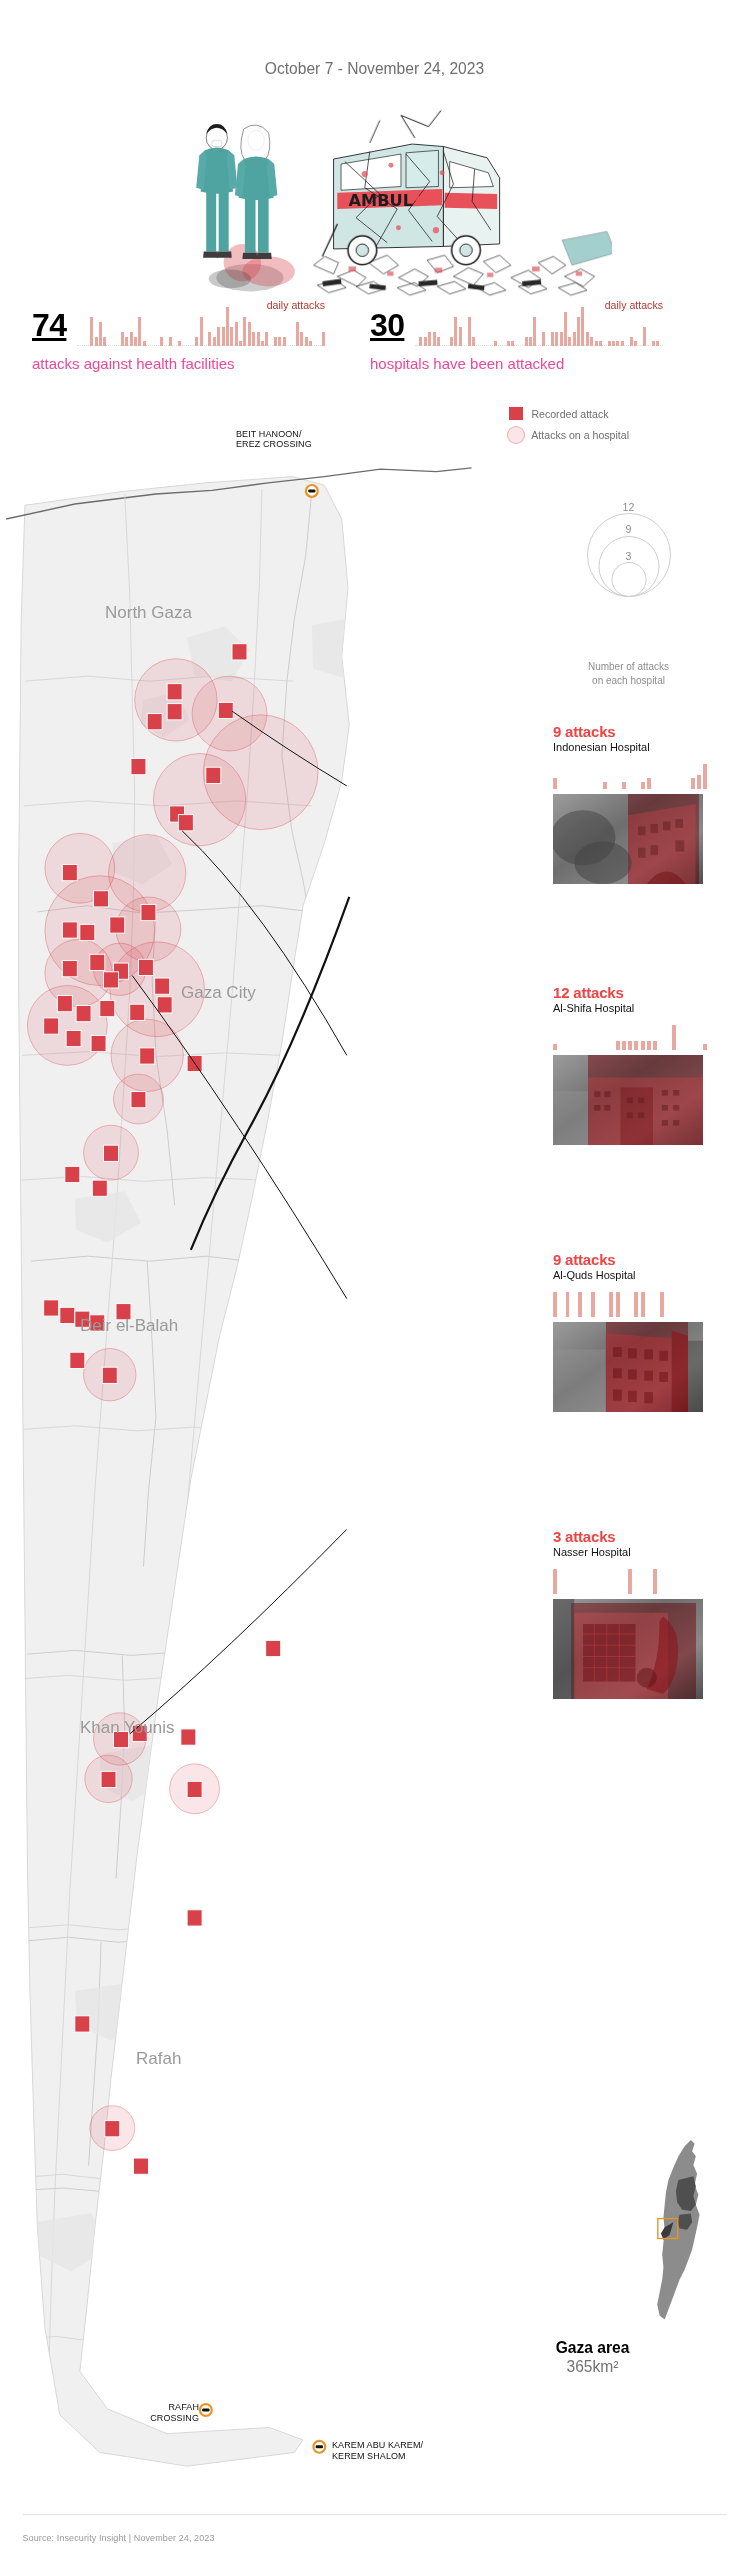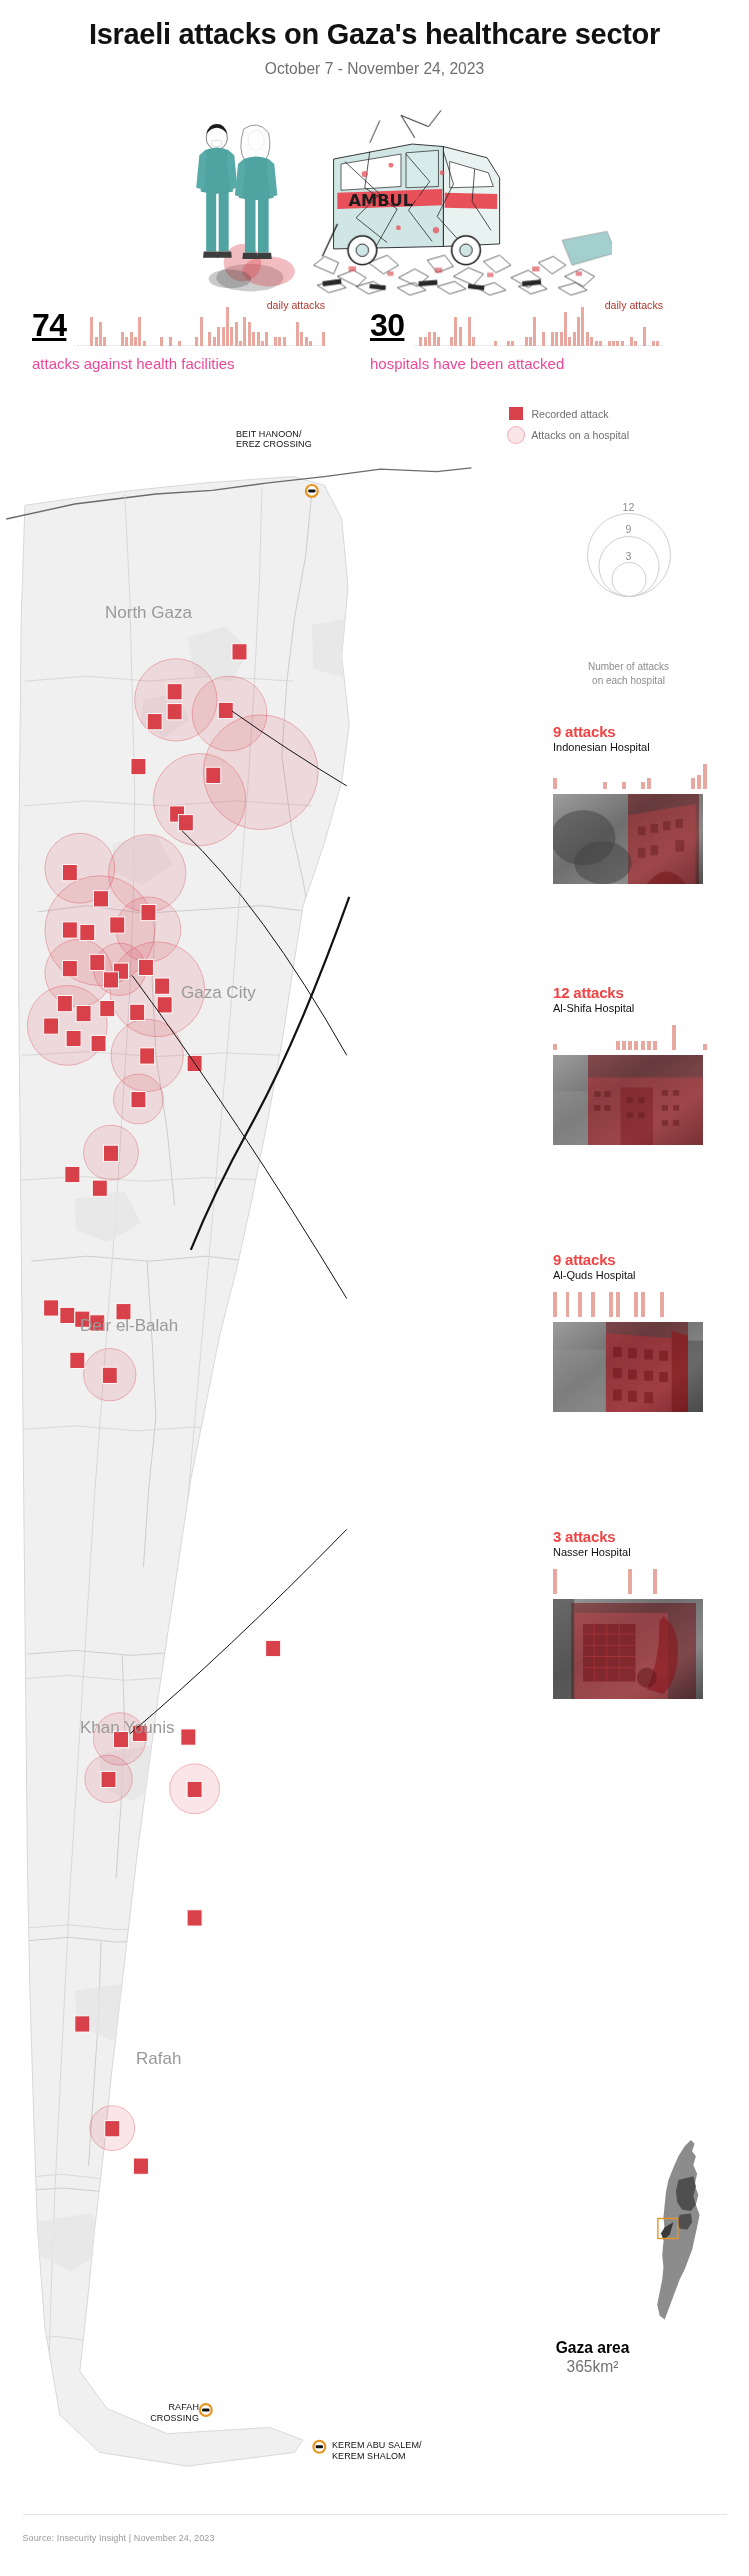--- a/index.html
+++ b/index.html
@@ -275,21 +275,20 @@
     font-size: 9px;
     color: #9a9a9a;
     letter-spacing: 0.1px;
   }
 </style>
 </head>
 <body>
 
 <div id="page">
 
-  <div class="title">Israeli attacks on Gaza's healthcare sector</div>
   <div class="subtitle">October 7 - November 24, 2023</div>
 
   <div class="hero">
     <svg viewBox="0 0 740 320" width="462" height="200">
 
       <ellipse cx="160" cy="286" rx="54" ry="22" fill="#5a5a5a" opacity="0.30"></ellipse>
       <ellipse cx="190" cy="276" rx="42" ry="24" fill="#d9414a" opacity="0.35"></ellipse>
       <ellipse cx="148" cy="262" rx="30" ry="30" fill="#d9414a" opacity="0.35"></ellipse>
       <ellipse cx="128" cy="288" rx="34" ry="15" fill="#3c3c3c" opacity="0.28"></ellipse>
 
@@ -692,21 +691,21 @@
 
     <div class="crossing-label" style="left:236px; top:-2.5px;">
       <div>BEIT HANOON/</div>
       <div>EREZ CROSSING</div>
     </div>
     <div class="crossing-label" style="left:144px; top:1971px; text-align:right; width:55px;">
       <div>RAFAH</div>
       <div>CROSSING</div>
     </div>
     <div class="crossing-label" style="left:332px; top:2009px;">
-      <div>KEREM ABU SALEM/</div>
+      <div>KAREM ABU KAREM/</div>
       <div>KEREM SHALOM</div>
     </div>
   </div>
 
   <div class="card" style="top:723px;">
     <div class="card-count">9 attacks</div>
     <div class="card-name">Indonesian Hospital</div>
     <div class="card-spark">
         <div class="cbar" style="left: 0px; width: 3.7px; height: 10.7px;"></div>
         <div class="cbar" style="left: 50px; width: 3.7px; height: 7.1px;"></div>

